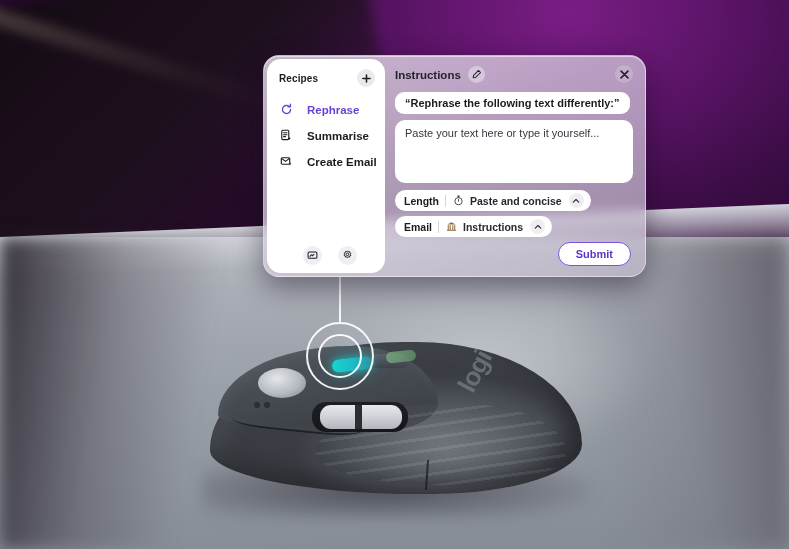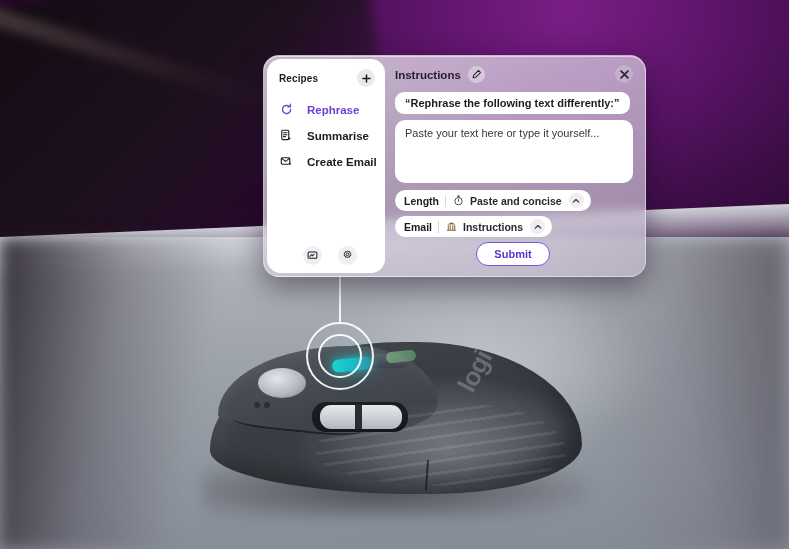--- a/index.html
+++ b/index.html
@@ -330,21 +330,21 @@
   .opt-div { width: 1px; height: 12px; background: #d8d4dd; }
   .opt-ico { width: 12px; height: 12px; display: flex; align-items: center; justify-content: center; }
   .opt-val { font-size: 10.5px; font-weight: 600; color: #2a2630; white-space: nowrap; }
   .opt-caret {
     width: 15px; height: 15px; border-radius: 50%;
     background: #efedf1;
     display: flex; align-items: center; justify-content: center;
     margin-left: 1px;
   }
 
-  .submit-row { margin-top: auto; display: flex; justify-content: center; padding-right: 2px; }
+  .submit-row { margin-top: auto; display: flex; justify-content: flex-end; padding-right: 2px; }
   .submit-btn {
     background: #ffffff;
     border: 1.6px solid #7a52e0;
     color: #5b35c9;
     font-size: 11px; font-weight: 700;
     border-radius: 14px;
     padding: 5px 17px;
     cursor: pointer;
     font-family: "Liberation Sans", sans-serif;
   }

